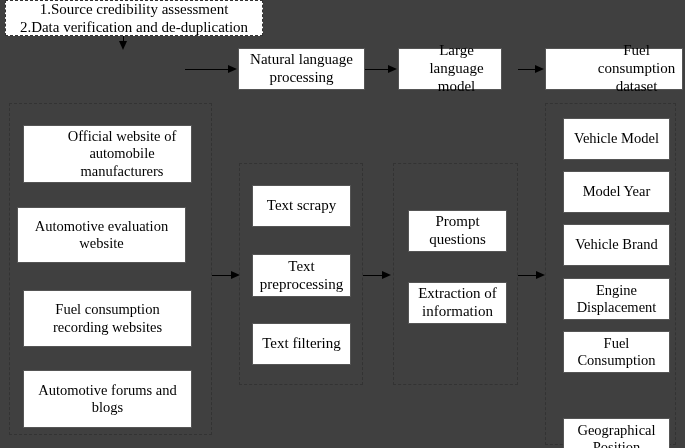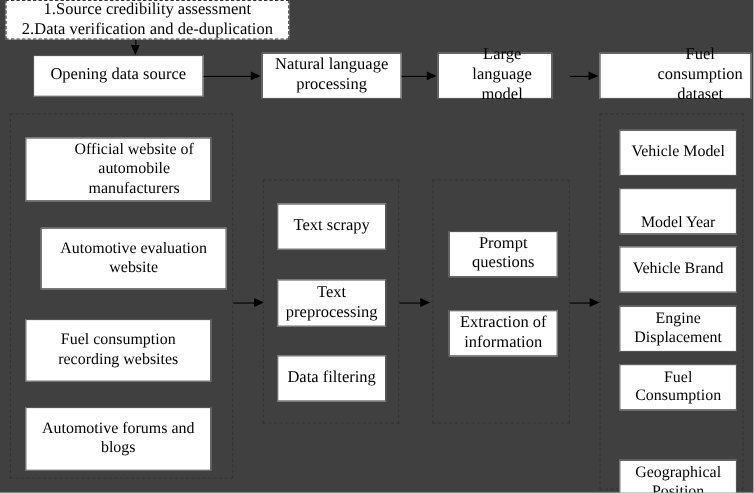--- a/index.html
+++ b/index.html
@@ -88,23 +88,20 @@
 <div id="canvas">
 
   <div class="note fs15" style="left:5px; top:0px; width:258px; height:36px;">
     <div class="note-line">1.Source credibility assessment</div>
     <div class="note-line">2.Data verification and de-duplication</div>
   </div>
 
   <div class="v-line" style="left:123px; top:36px; height:7px;"></div>
   <div class="arrow-down" style="left:119px; top:41px;"></div>
 
-  <div class="node fs15" style="left:30px; top:50px; width:155px; height:38px;">
-    <span>Opening data source</span>
-  </div>
 
   <div class="h-line" style="left:185px; top:69px; width:44px;"></div>
   <div class="arrow-right" style="left:228px; top:64.5px;"></div>
 
   <div class="node fs15" style="left:238px; top:48px; width:127px; height:42px;">
     <span>Natural language processing</span>
   </div>
 
   <div class="h-line" style="left:365px; top:69px; width:24px;"></div>
   <div class="arrow-right" style="left:388px; top:64.5px;"></div>
@@ -118,21 +115,21 @@
 
   <div class="node fs15" style="left:545px; top:48px; width:138px; height:42px;padding-left:48px;">
     <span>Fuel consumption dataset</span>
   </div>
 
   <div class="group" style="left:9px; top:103px; width:203px; height:332px;"></div>
 
   <div class="node fs14" style="left:23px; top:125px; width:169px; height:58px;padding-left:32px;">
     <span>Official website of automobile manufacturers</span>
   </div>
-  <div class="node fs14" style="left:37px; top:207px; width:169px; height:56px;">
+  <div class="node fs14" style="left:17px; top:207px; width:169px; height:56px;">
     <span>Automotive evaluation website</span>
   </div>
   <div class="node fs14" style="left:23px; top:290px; width:169px; height:57px;">
     <span>Fuel consumption recording websites</span>
   </div>
   <div class="node fs14" style="left:23px; top:370px; width:169px; height:58px;">
     <span>Automotive forums and blogs</span>
   </div>
 
   <div class="h-line" style="left:212px; top:275px; width:21px;"></div>
@@ -140,21 +137,21 @@
 
   <div class="group" style="left:239px; top:163px; width:124px; height:222px;"></div>
 
   <div class="node fs15" style="left:252px; top:185px; width:99px; height:42px;">
     <span>Text scrapy</span>
   </div>
   <div class="node fs15" style="left:252px; top:254px; width:99px; height:43px;align-items:center;">
     <span>Text preprocessing</span>
   </div>
   <div class="node fs15" style="left:252px; top:323px; width:99px; height:42px;">
-    <span>Data filtering</span>
+    <span>Text filtering</span>
   </div>
 
   <div class="h-line" style="left:363px; top:275px; width:21px;"></div>
   <div class="arrow-right" style="left:382px; top:270.5px;"></div>
 
   <div class="group" style="left:393px; top:163px; width:125px; height:222px;"></div>
 
   <div class="node fs15" style="left:408px; top:210px; width:99px; height:42px;">
     <span>Prompt questions</span>
   </div>
@@ -163,21 +160,21 @@
   </div>
 
   <div class="h-line" style="left:518px; top:275px; width:21px;"></div>
   <div class="arrow-right" style="left:536px; top:270.5px;"></div>
 
   <div class="group" style="left:545px; top:103px; width:131px; height:342px;"></div>
 
   <div class="node fs14" style="left:563px; top:118px; width:107px; height:42px;">
     <span>Vehicle Model</span>
   </div>
-  <div class="node fs14" style="left:563px; top:171px; width:107px; height:42px;align-items:flex-end;">
+  <div class="node fs14" style="left:563px; top:171px; width:107px; height:42px;">
     <span>Model Year</span>
   </div>
   <div class="node fs14" style="left:563px; top:224px; width:107px; height:42px;">
     <span>Vehicle Brand</span>
   </div>
   <div class="node fs14" style="left:563px; top:278px; width:107px; height:42px;">
     <span>Engine Displacement</span>
   </div>
   <div class="node fs14" style="left:563px; top:331px; width:107px; height:42px;">
     <span>Fuel Consumption</span>

